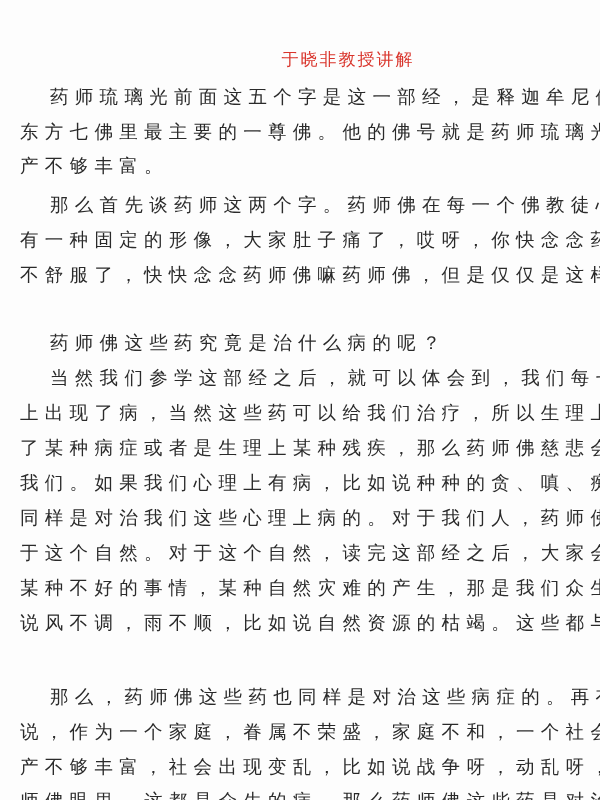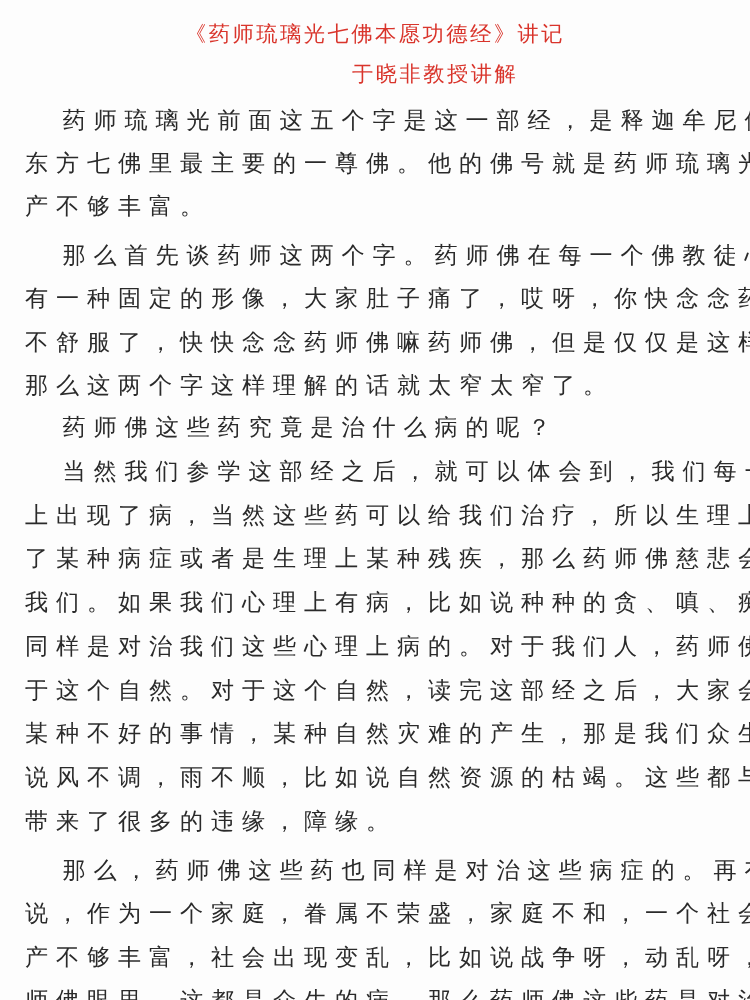--- a/index.html
+++ b/index.html
@@ -20,41 +20,38 @@
     position: absolute; left: 20px; width: 560px;
     font-size: 18.5px; letter-spacing: 6.3px; white-space: nowrap;
     line-height: 22px;
   }
   .indent { left: 50px; }
 </style>
 </head>
 <body>
 
 <div class="page">
-  <div class="title t1">《药师琉璃光七佛本愿功德经》讲记</div>
   <div class="title t2">于晓非教授讲解</div>
 
   <div class="line indent" style="top:86px">药师琉璃光前面这五个字是这一部经，是释迦牟尼佛给我们讲述的这</div>
   <div class="line" style="top:121px">东方七佛里最主要的一尊佛。他的佛号就是药师琉璃光，也就是大家通常</div>
   <div class="line" style="top:155px">产不够丰富。</div>
 
   <div class="line indent" style="top:194px">那么首先谈药师这两个字。药师佛在每一个佛教徒心目当中呢好像都</div>
   <div class="line" style="top:229px">有一种固定的形像，大家肚子痛了，哎呀，你快念念药师佛嘛，哪裡身体</div>
   <div class="line" style="top:264px">不舒服了，快快念念药师佛嘛药师佛，但是仅仅是这样来理解药师的话，</div>
-  <div class="line" style="top:298px">那么这两个字这样理解的话就太窄太窄了。</div>
 
   <div class="line indent" style="top:332px">药师佛这些药究竟是治什么病的呢？</div>
 
   <div class="line indent" style="top:367px">当然我们参学这部经之后，就可以体会到，我们每一个众生如果生理</div>
   <div class="line" style="top:402px">上出现了病，当然这些药可以给我们治疗，所以生理上的四大不调，出现</div>
   <div class="line" style="top:437px">了某种病症或者是生理上某种残疾，那么药师佛慈悲会关怀我们，会加被</div>
   <div class="line" style="top:472px">我们。如果我们心理上有病，比如说种种的贪、嗔、痴，药师佛这些药也</div>
   <div class="line" style="top:507px">同样是对治我们这些心理上病的。对于我们人，药师佛的药是有用的。对</div>
   <div class="line" style="top:542px">于这个自然。对于这个自然，读完这部经之后，大家会发现自然界出现的</div>
   <div class="line" style="top:577px">某种不好的事情，某种自然灾难的产生，那是我们众生的共业所感，比如</div>
   <div class="line" style="top:612px">说风不调，雨不顺，比如说自然资源的枯竭。这些都与我们给我们的生存</div>
-  <div class="line" style="top:647px">带来了很多的违缘，障缘。</div>
 
   <div class="line indent" style="top:686px">那么，药师佛这些药也同样是对治这些病症的。再有社会问题，比如</div>
   <div class="line" style="top:721px">说，作为一个家庭，眷属不荣盛，家庭不和，一个社会经济衰退，物质生</div>
   <div class="line" style="top:756px">产不够丰富，社会出现变乱，比如说战争呀，动乱呀，这一切一切，在药</div>
   <div class="line" style="top:790px">师佛眼里，这都是众生的病。那么药师佛这些药是对治这一切病的药，那</div>
 </div>
 
 </body></html>

